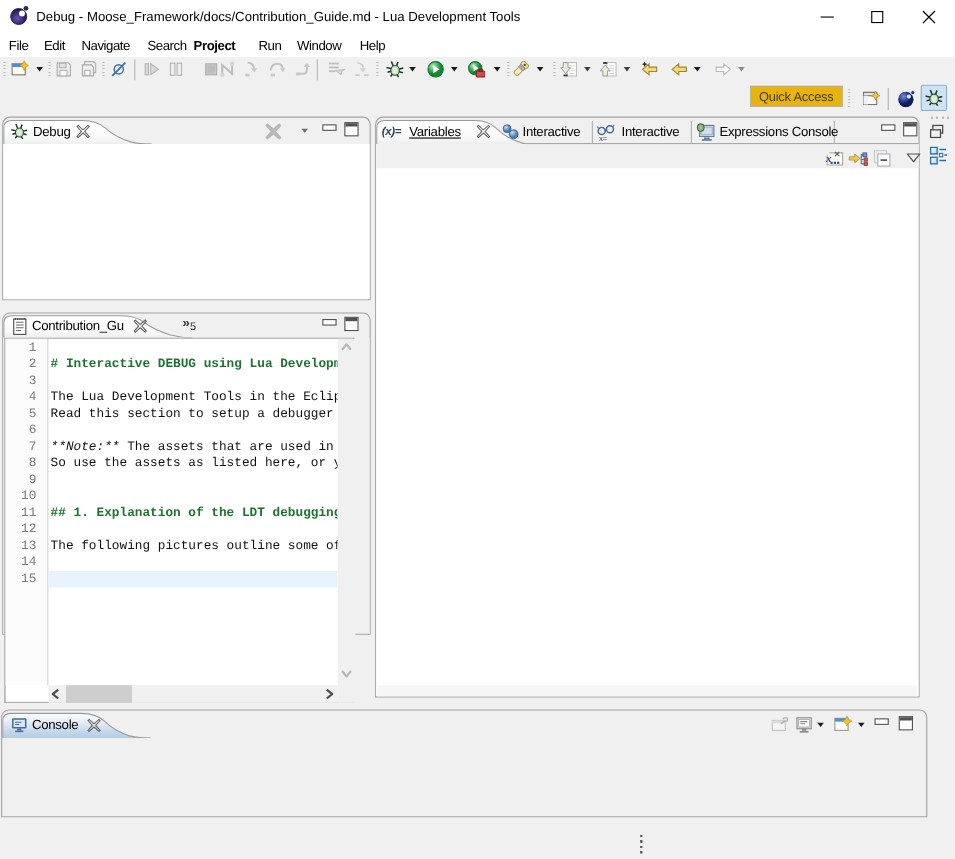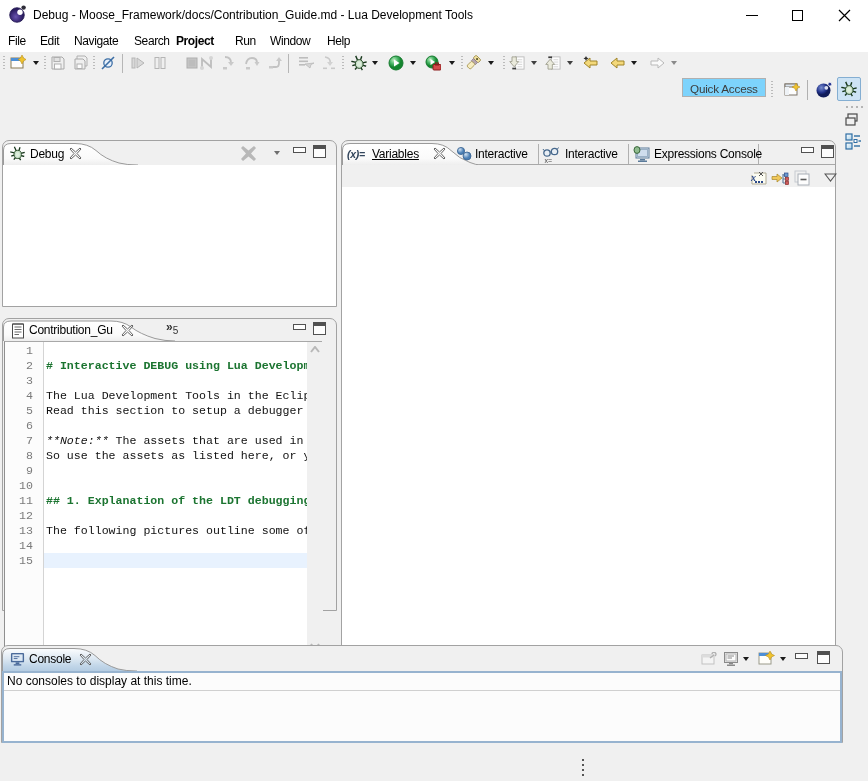--- a/index.html
+++ b/index.html
@@ -15,21 +15,21 @@
   .menu-item { position:absolute; top:34px; font-size:12px; letter-spacing:-0.4px; color:#000; }
   
   #toolbar { left:0; top:52px; width:868px; height:54px; background:#f0f0f0; }
   .tbi { position:absolute; top:3px; width:16px; height:16px; }
   .grip { position:absolute; top:4px; width:3px; height:15px;
      background-image:repeating-linear-gradient(#bbb 0 1px, transparent 1px 3px); width:2px;}
   .tsep { position:absolute; top:2px; width:1px; height:19px; background:#b6b6b6; }
   .dd { position:absolute; width:0; height:0; border-left:3.5px solid transparent; border-right:3.5px solid transparent; border-top:4px solid #1a1a1a; top:9px; }
   .dd.gray { border-top-color:#8a8a8a; }
   
-  .stack { position:absolute; border:1px solid #a2a2a2; border-radius:7px 7px 0 0; background:#f0f0f0;margin-top:34px; }
+  .stack { position:absolute; border:1px solid #a2a2a2; border-radius:7px 7px 0 0; background:#f0f0f0; }
   .stack .content { position:absolute; background:#fff; left:0; right:0; bottom:0; }
   svg { display:block; }
   .tabtext { position:absolute; font-size:12px; letter-spacing:-0.25px; color:#000; white-space:nowrap; }
   
   .btn-min { position:absolute; width:11px; height:9px; }
   .btn-min:before { content:""; position:absolute; left:0; top:0; width:11px; height:3.5px; border:1px solid #515151; background:#fdfdfd;}
   .btn-max { position:absolute; width:13px; height:13px; border:1px solid #515151; background:#fdfdfd; }
   .btn-max:before { content:""; position:absolute; left:0; top:0; right:0; height:2.5px; background:#515151; }
   .vline { position:absolute; width:1px; background:#b0b0b0; }
 </style>
@@ -234,21 +234,21 @@
   <svg class="tbi" style="left:610px;" width="16" height="16" viewBox="0 0 16 16">
     <path d="M1,8 L7,3 V6 H14 V10 H7 V13 Z" fill="#f3d87a" stroke="#a08428"></path>
   </svg>
   <div class="dd" style="left:631px;"></div>
 
   <svg class="tbi" style="left:649px;" width="16" height="16" viewBox="0 0 16 16">
     <path d="M15,8 L9,3 V6 H2 V10 H9 V13 Z" fill="#fafafa" stroke="#b9b9b9"></path>
   </svg>
   <div class="dd gray" style="left:671px;"></div>
 
-  <div class="abs" style="left:682px; top:26px; width:84px; height:19px; background:#7dd3fc; border:1px solid #b0b0b0;">
+  <div class="abs" style="left:682px; top:26px; width:84px; height:19px; background:#eab308; border:1px solid #b0b0b0;">
     <div style="font-size:11.7px; color:#3c3c3c; letter-spacing:-0.2px; padding:2.5px 0 0 7px;">Quick Access</div>
   </div>
   <div class="grip" style="left:771px; top:29px; height:17px;"></div>
   <svg class="abs" style="left:784px; top:29px;" width="17" height="17" viewBox="0 0 17 17">
     <rect x="1" y="3" width="12" height="11" fill="#fdfdfd" stroke="#7d756a"></rect>
     <rect x="1" y="3" width="12" height="3" fill="#dce6f0" stroke="#7d756a"></rect>
     <rect x="1" y="6" width="4" height="8" fill="#eef2f6"></rect>
     <path d="M12,2 L13.3,4.7 L16,6 L13.3,7.3 L12,10 L10.7,7.3 L8,6 L10.7,4.7 Z" fill="#f0c32e" stroke="#b88e1e" stroke-width="0.6"></path>
   </svg>
   <div class="vline" style="left:807px; top:28px; height:20px;"></div>
@@ -542,20 +542,16 @@
   <div class="dd" style="left:741px; top:11px;"></div>
   <svg class="abs" style="left:756px; top:4px;" width="17" height="17" viewBox="0 0 17 17">
     <rect x="1" y="3" width="12" height="11" fill="#fffefa" stroke="#9a9a8a"></rect>
     <rect x="1" y="3" width="12" height="3" fill="#4d8fd6"></rect>
     <path d="M12,1 L13.5,4 L16.5,5.5 L13.5,7 L12,10 L10.5,7 L7.5,5.5 L10.5,4 Z" fill="#f0c32e" stroke="#b88e1e" stroke-width="0.6"></path>
   </svg>
   <div class="dd" style="left:778px; top:11px;"></div>
   <div class="btn-min" style="left:793px; top:7px;"></div>
   <div class="btn-max" style="left:815px; top:5px;"></div>
 
-  <div class="abs" style="left:0px; top:25px; width:840px; height:72px; background:#fcfcfc; border:2px solid #97b3cf;">
-    <div class="abs" style="left:3px; top:1px; font-size:12px; color:#000;">No consoles to display at this time.</div>
-    <div class="abs" style="left:0; top:17px; width:100%; height:1px; background:#d0d0d0;"></div>
-  </div>
 </div>
 
 <div class="abs" style="left:582px; top:759px; width:2px; height:17px;
   background-image:repeating-linear-gradient(#555 0 2px, transparent 2px 5px);"></div>
 
 </body></html>

